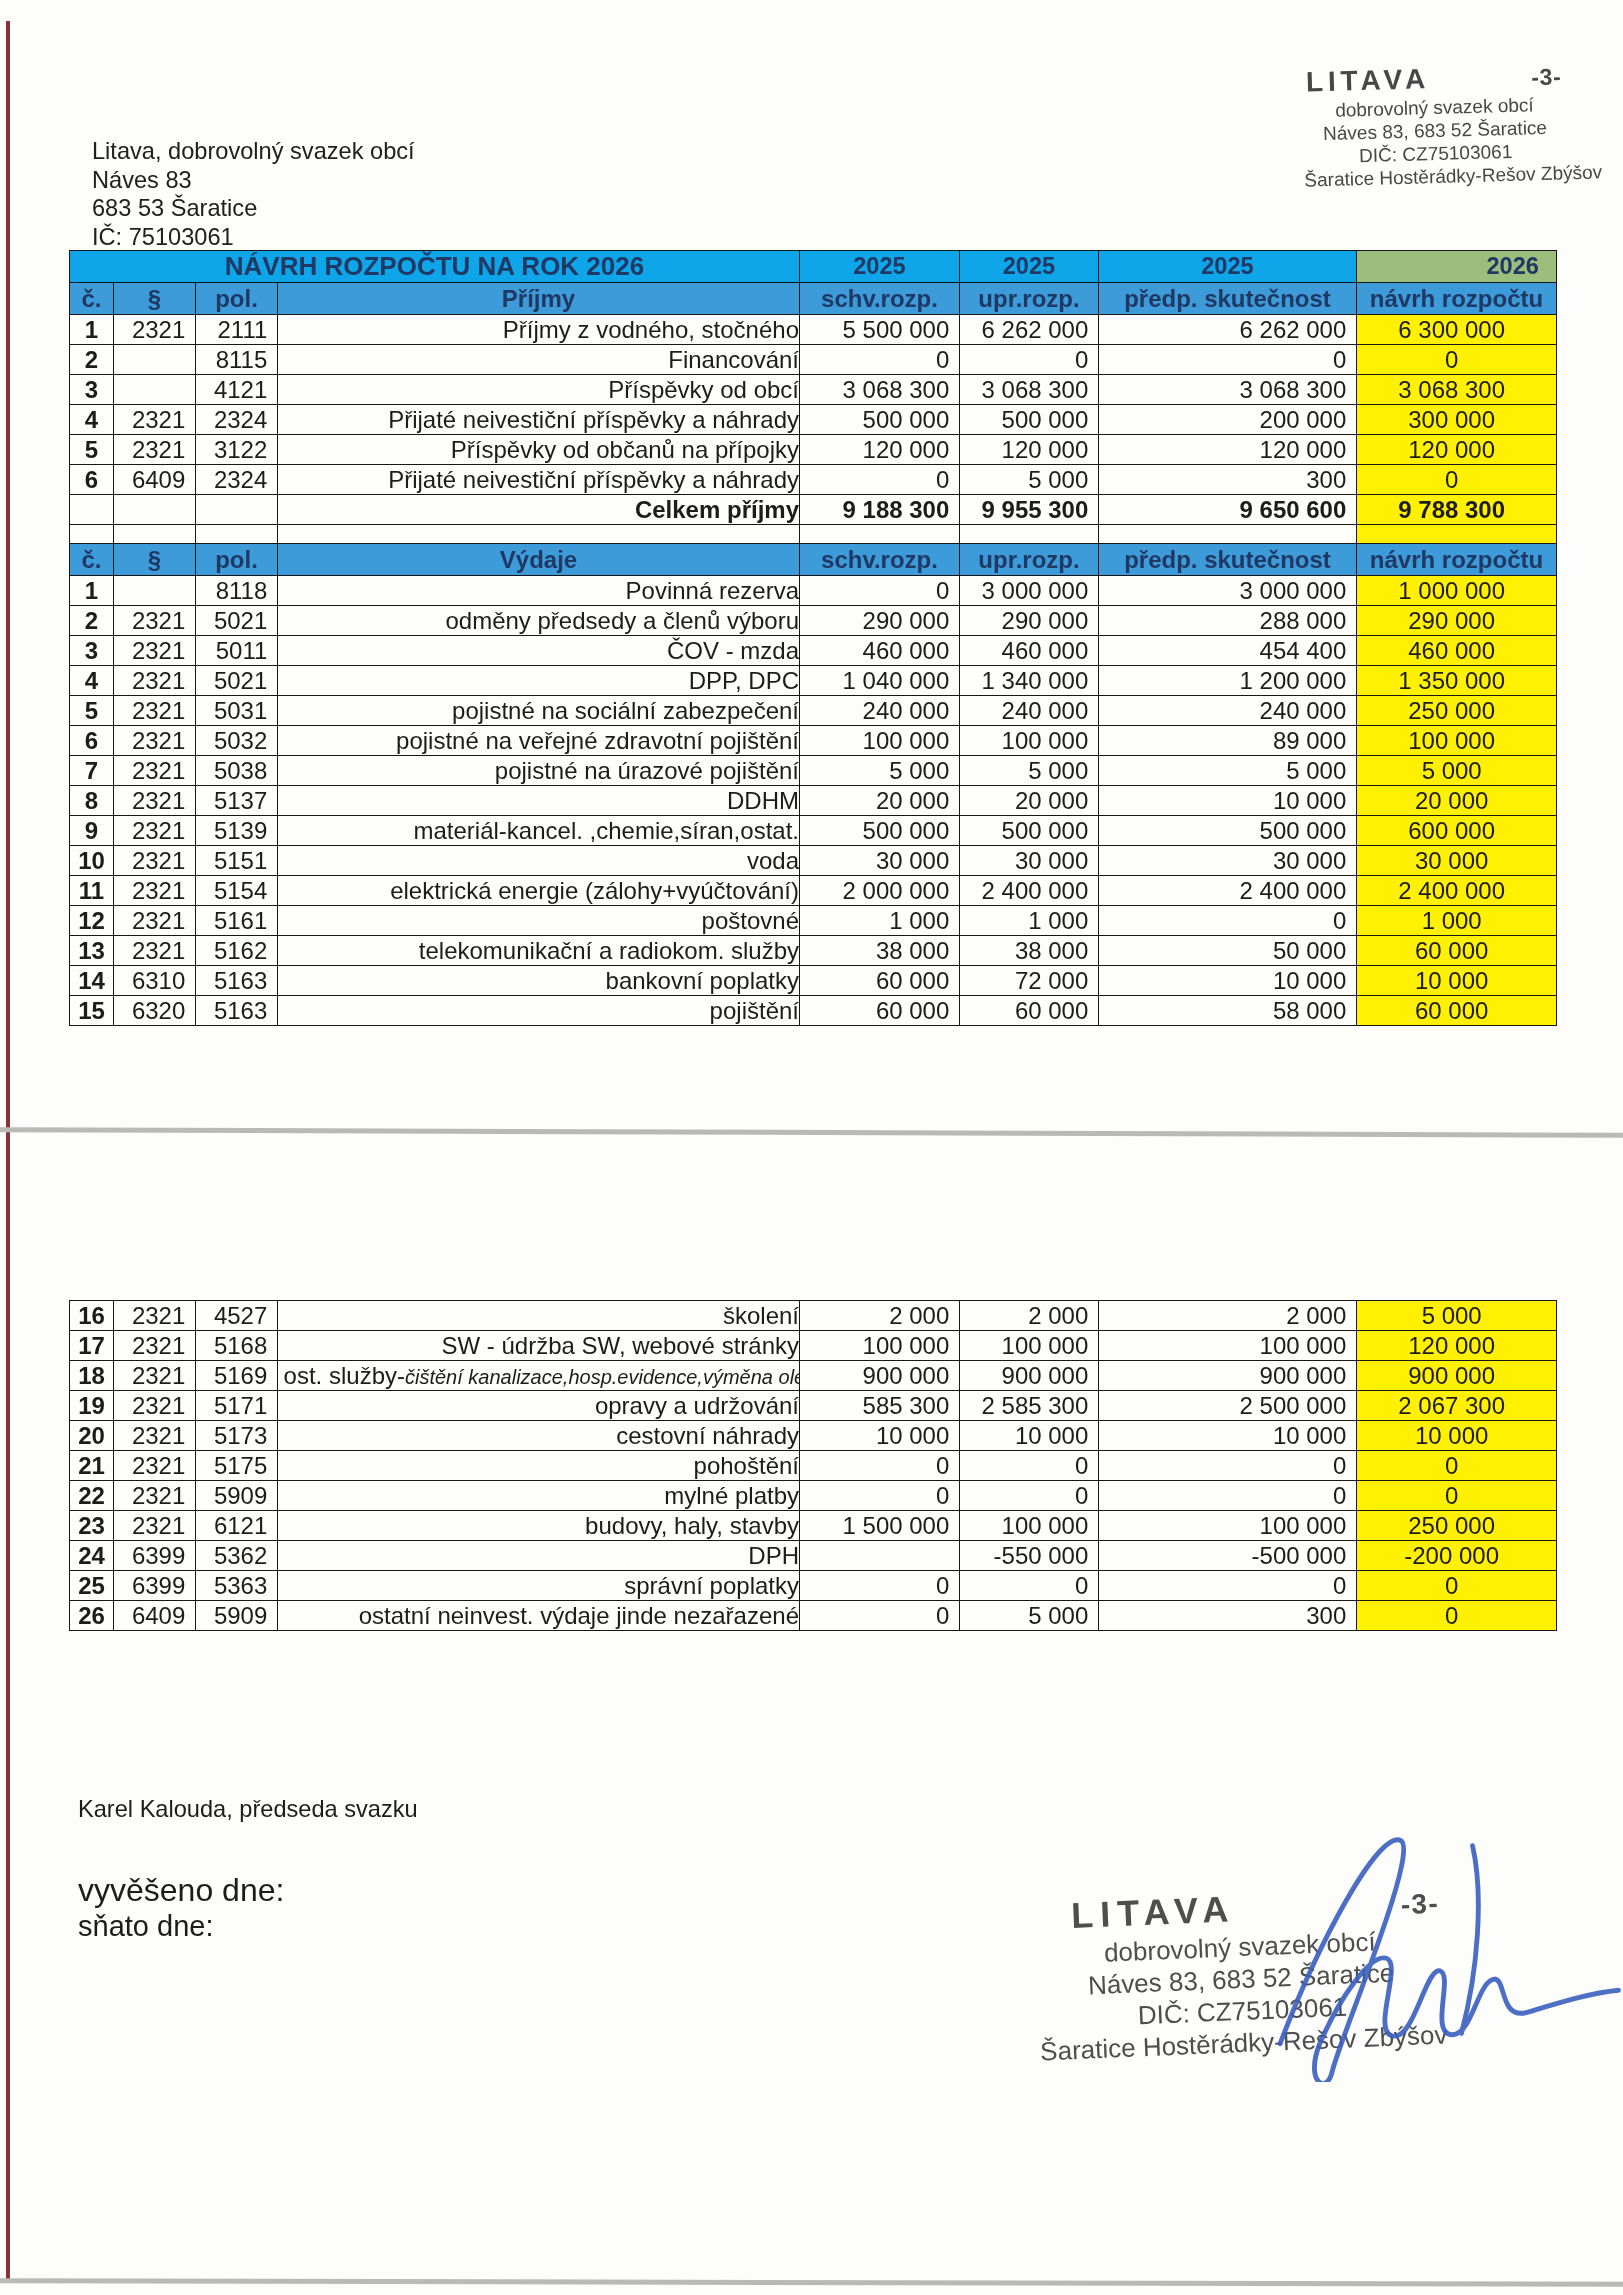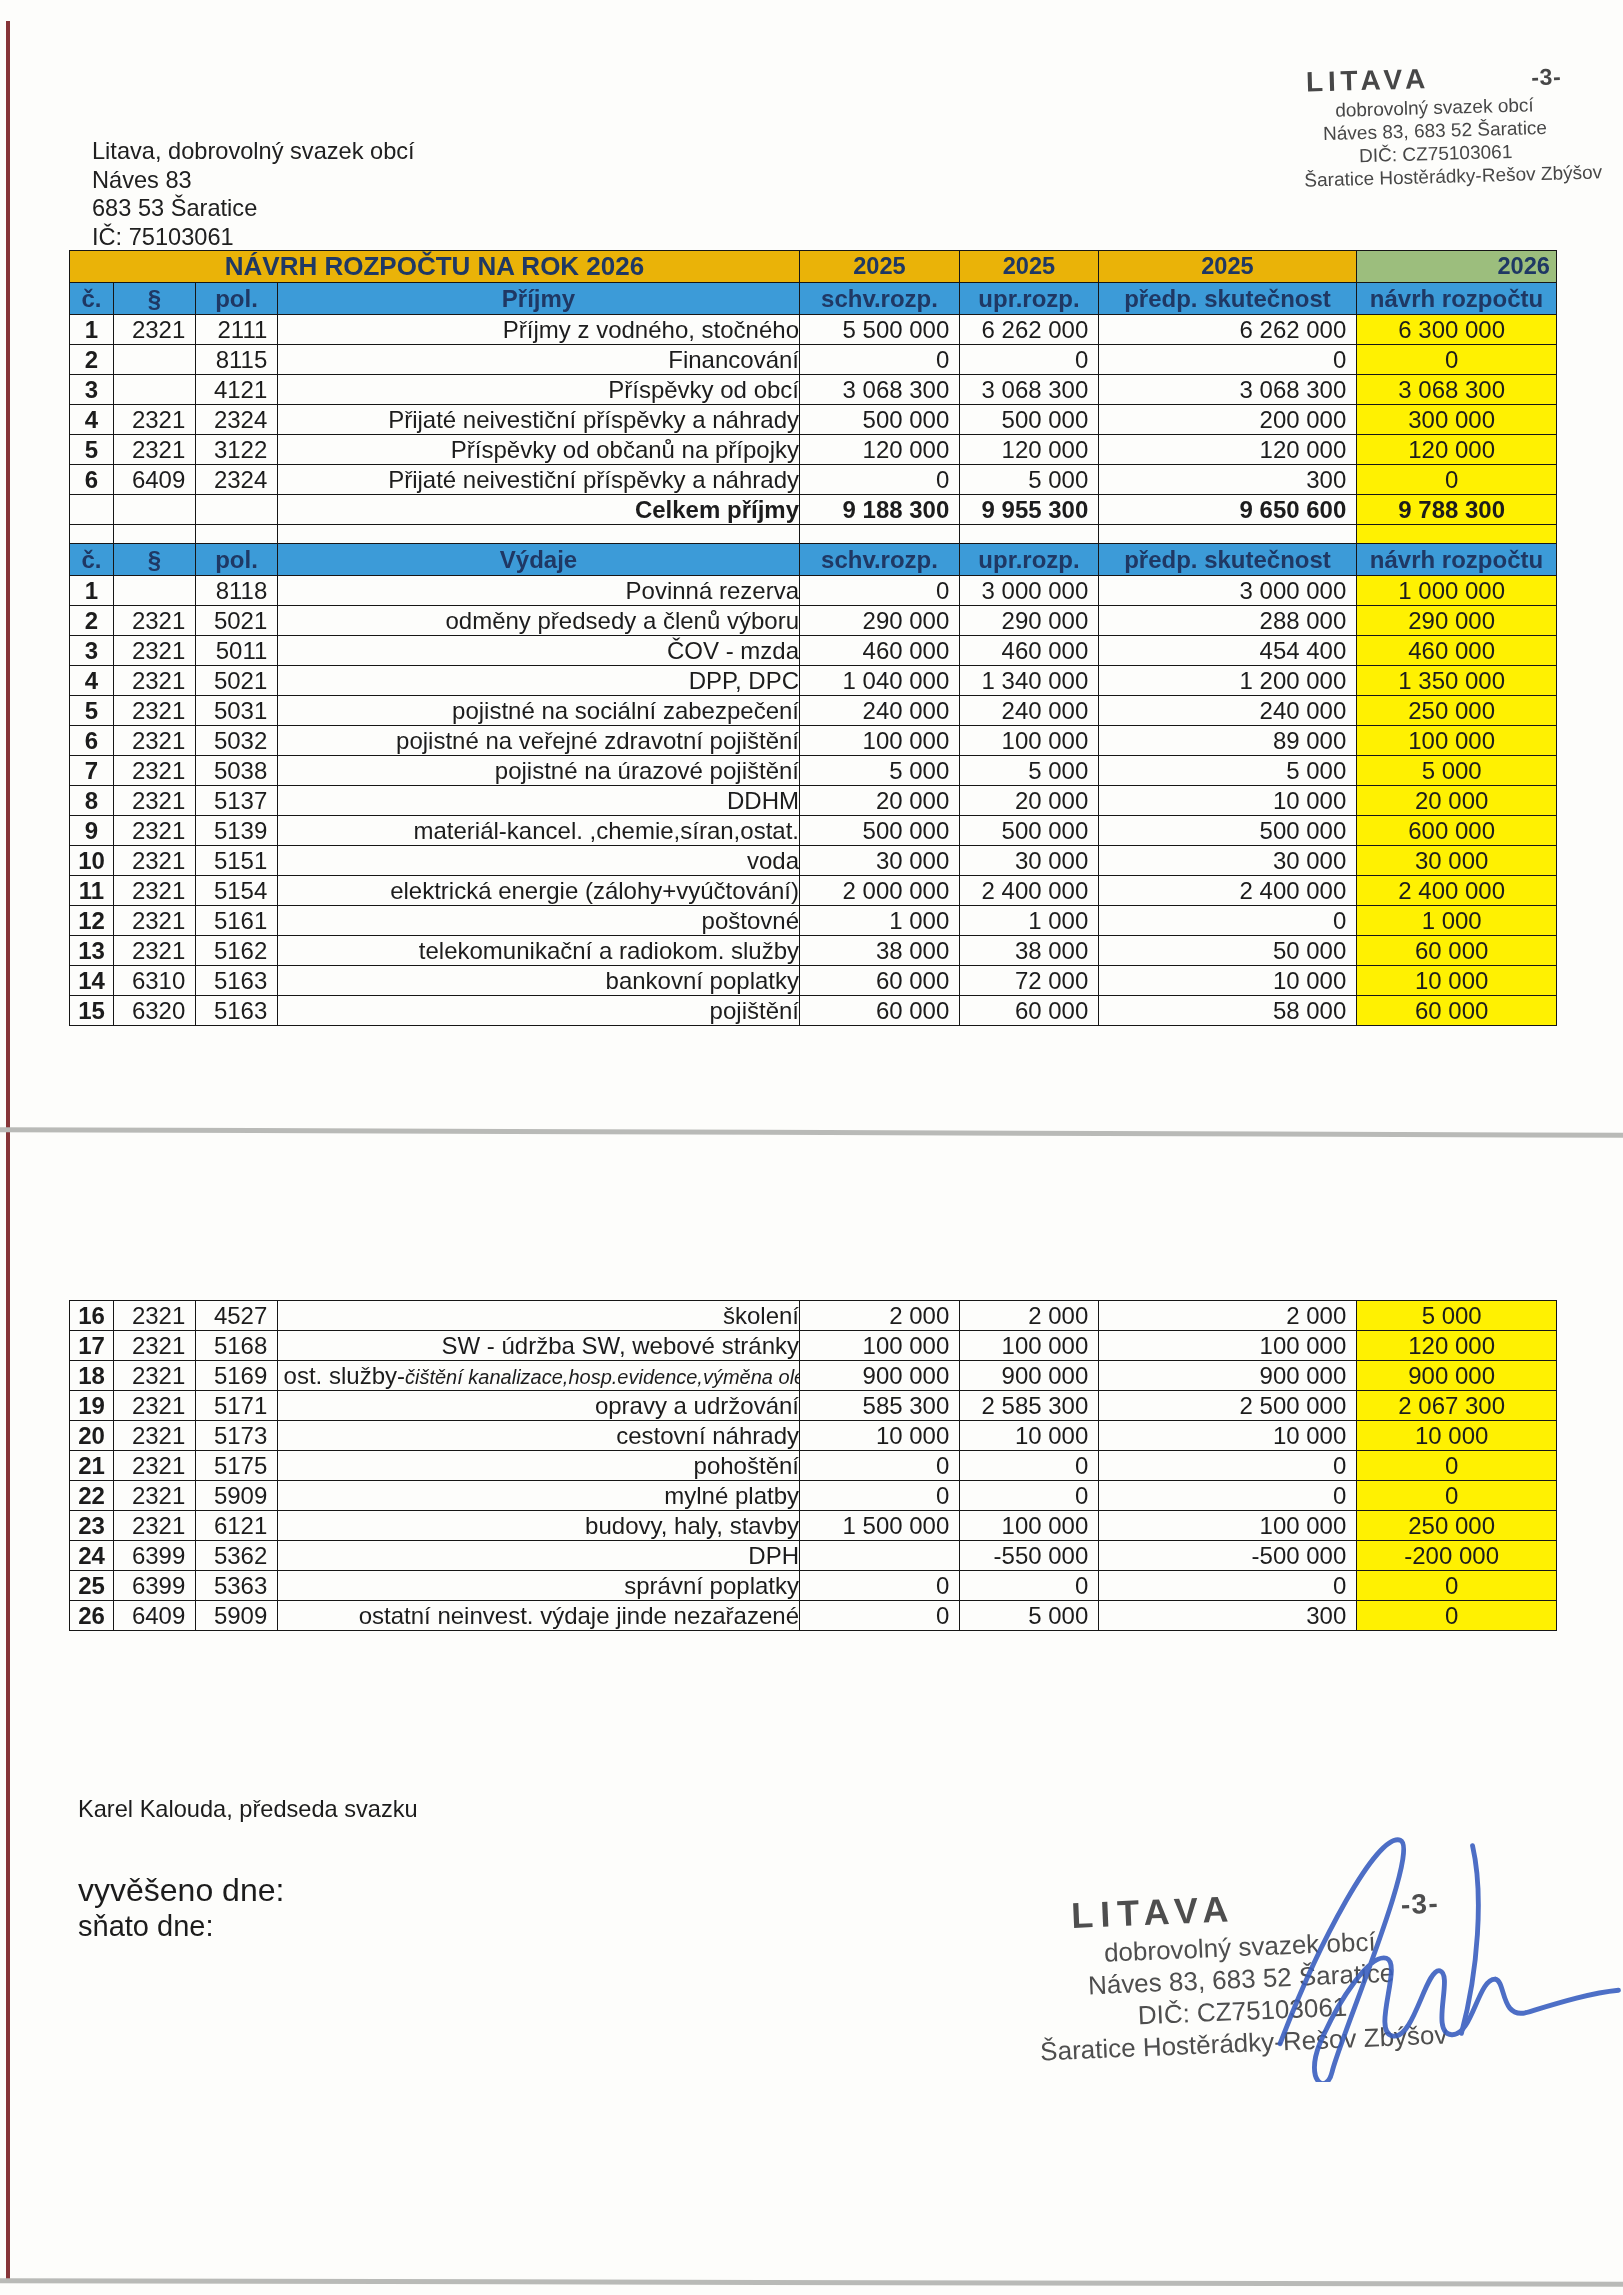--- a/index.html
+++ b/index.html
@@ -32,24 +32,24 @@
   .removed{position:absolute;left:78px;top:1910px;font-size:29px;}
 
   
   table{border-collapse:collapse;table-layout:fixed;position:absolute;left:69px;width:1486px;
         font-size:24px;}
   #t1{top:250px;}
   #t2{top:1300px;}
   col.c-c{width:44px;}col.c-par{width:82px;}col.c-pol{width:82px;}col.c-name{width:522px;}
   col.c-v1{width:160px;}col.c-v2{width:139px;}col.c-v3{width:258px;}col.c-v4{width:200px;}
   td,th{border:1.4px solid #161616;overflow:hidden;white-space:nowrap;padding:0;height:29px;}
-  .title-row th{background:#eab308;color:#1f3864;font-weight:bold;height:30.5px;}
+  .title-row th{background:#0ea5e9;color:#1f3864;font-weight:bold;height:30.5px;}
   .title-row .title-main{font-size:26px;text-align:center;}
   .title-row .year{text-align:center;font-size:23.6px;}
-  .title-row .y2026{background:#9cbe7d;text-align:right;padding-right:6px;margin-left:47px;}
+  .title-row .y2026{background:#9cbe7d;text-align:right;padding-right:17px;margin-left:47px;}
   .head-row th{background:#3c9bd8;color:#1f3864;font-weight:bold;height:31px;font-size:24px;}
   td.col-c{text-align:center;font-weight:bold;}
   td.col-par,td.col-pol{text-align:right;padding-right:9.7px;}
   td.col-name{text-align:right;padding-left:5.6px;}
   td.col-name .small-italic{font-style:italic;font-size:20px;}
   td.col-v{text-align:right;padding-right:9.7px;}
   td.v4{background:#fff101;text-align:center;}
   tr.total td{font-weight:bold;}
   tr.spacer td{height:18px;}
 </style>

